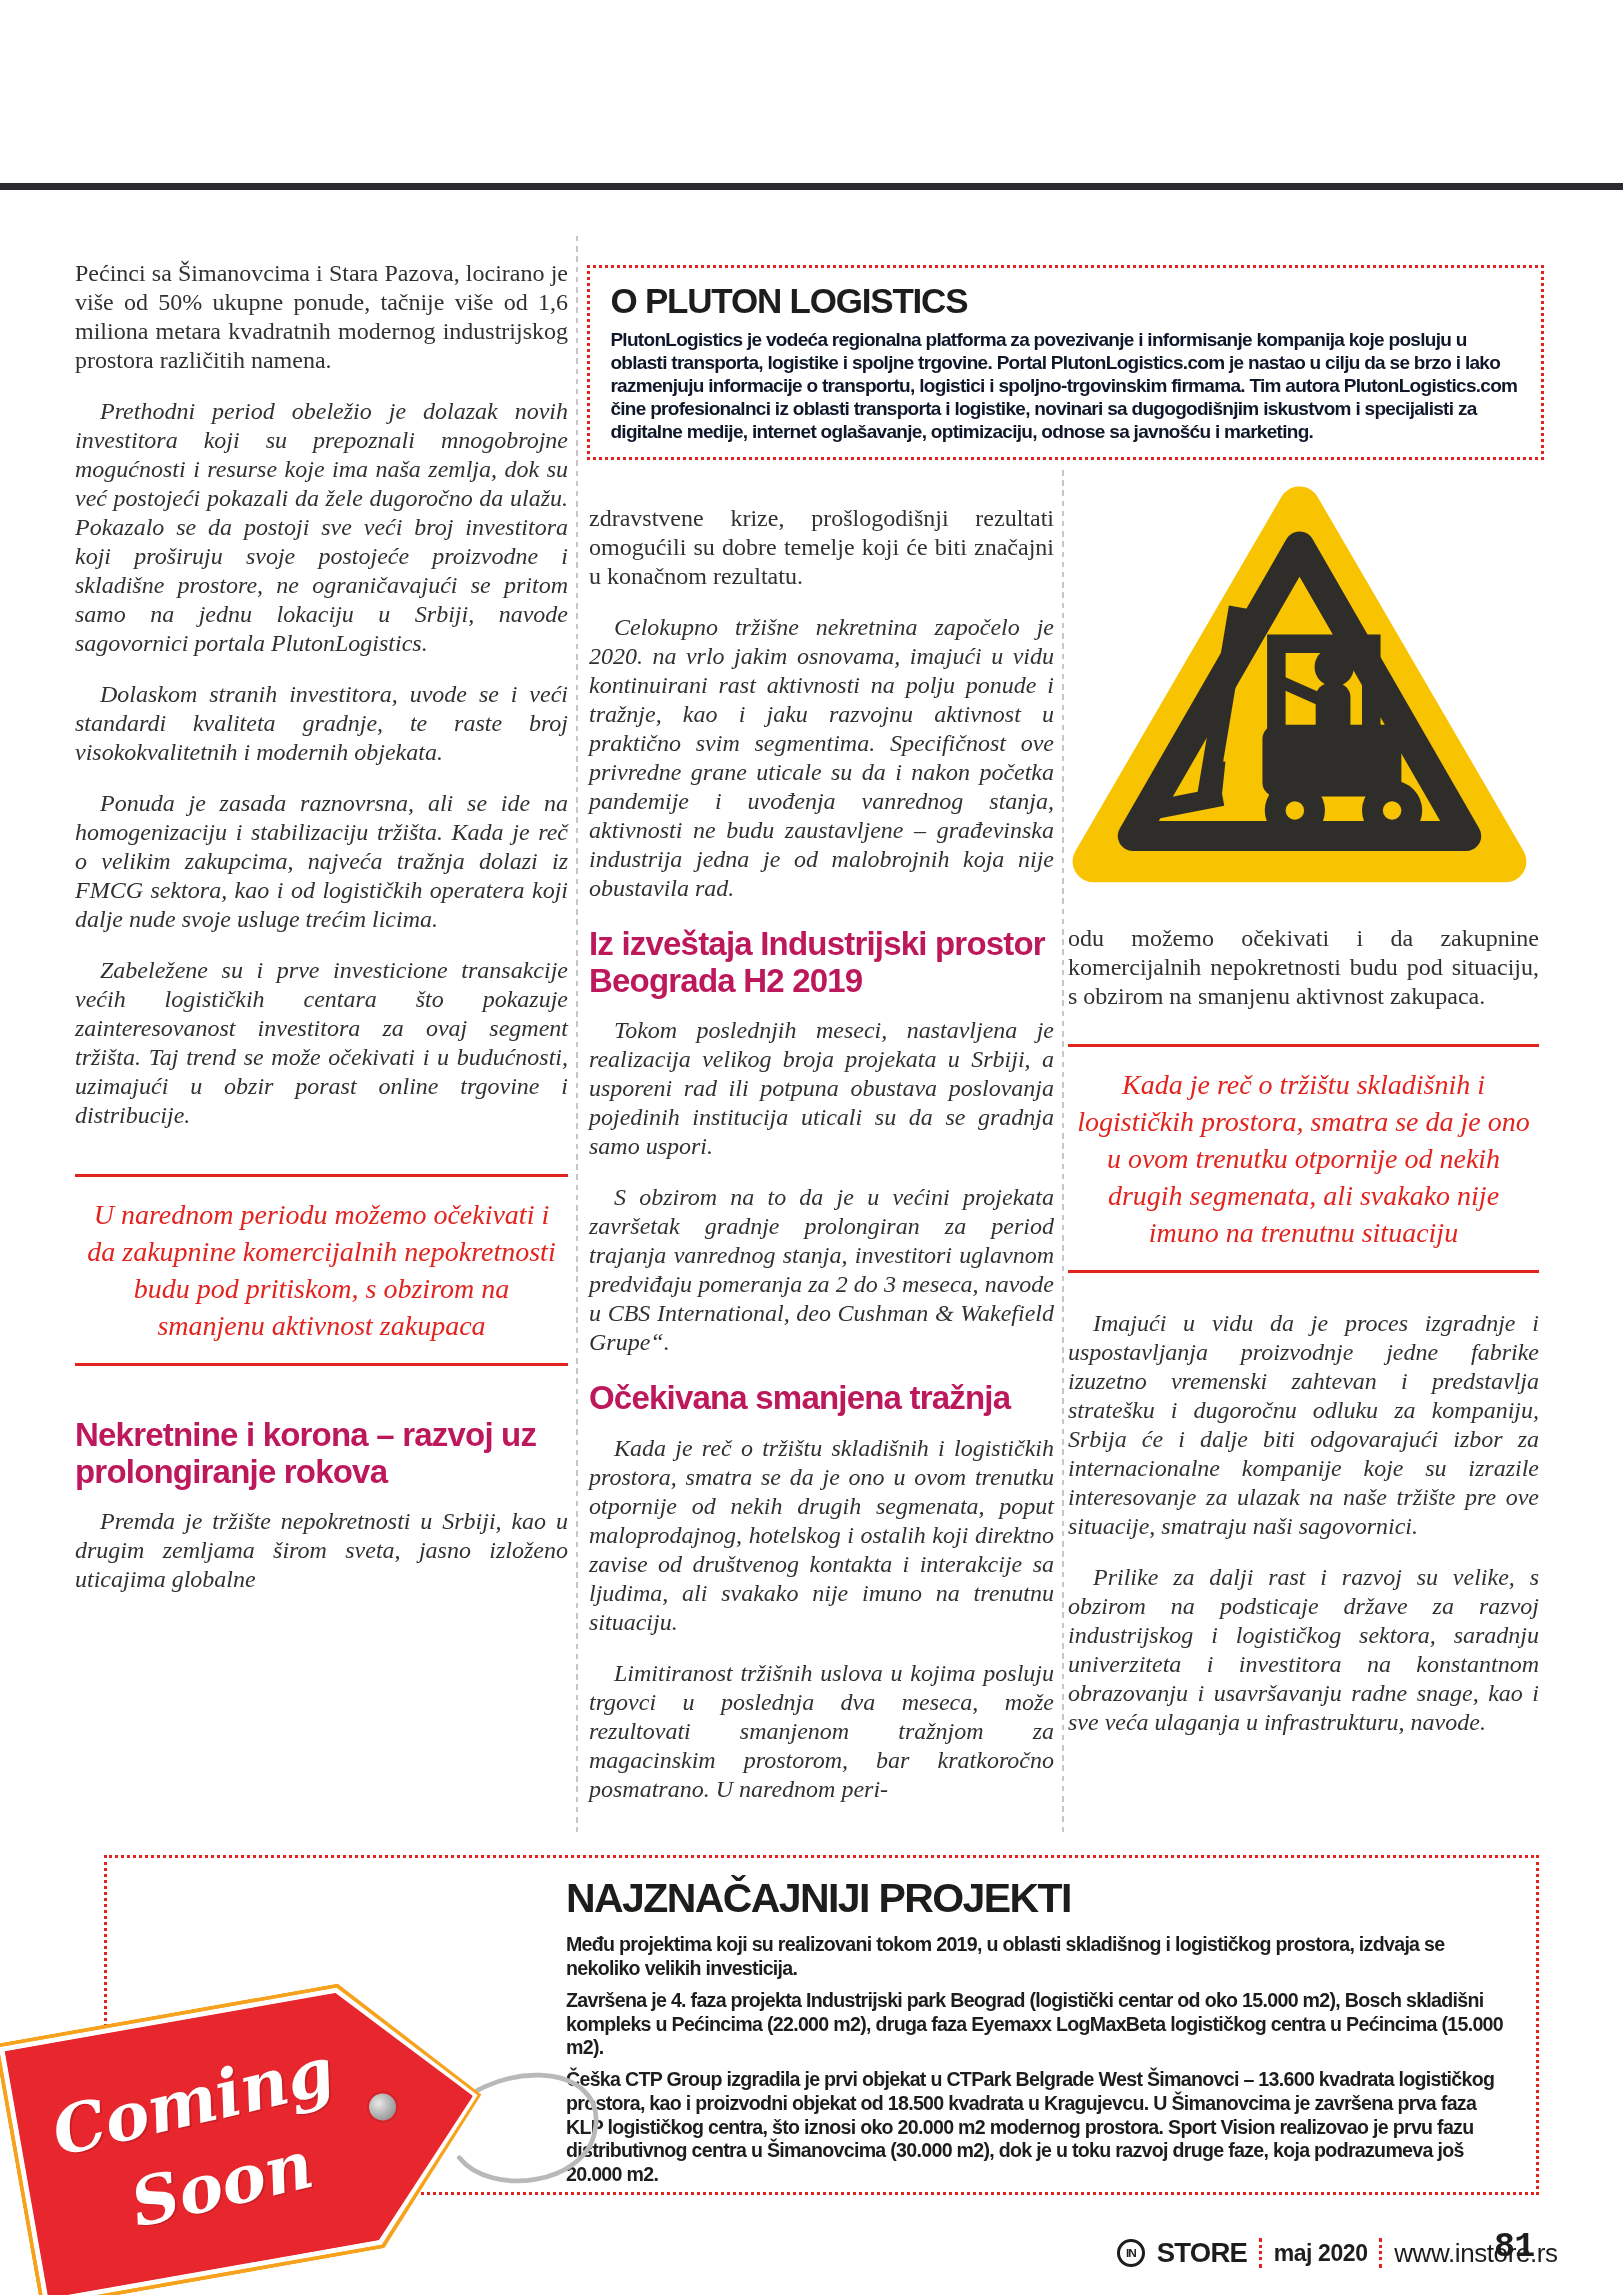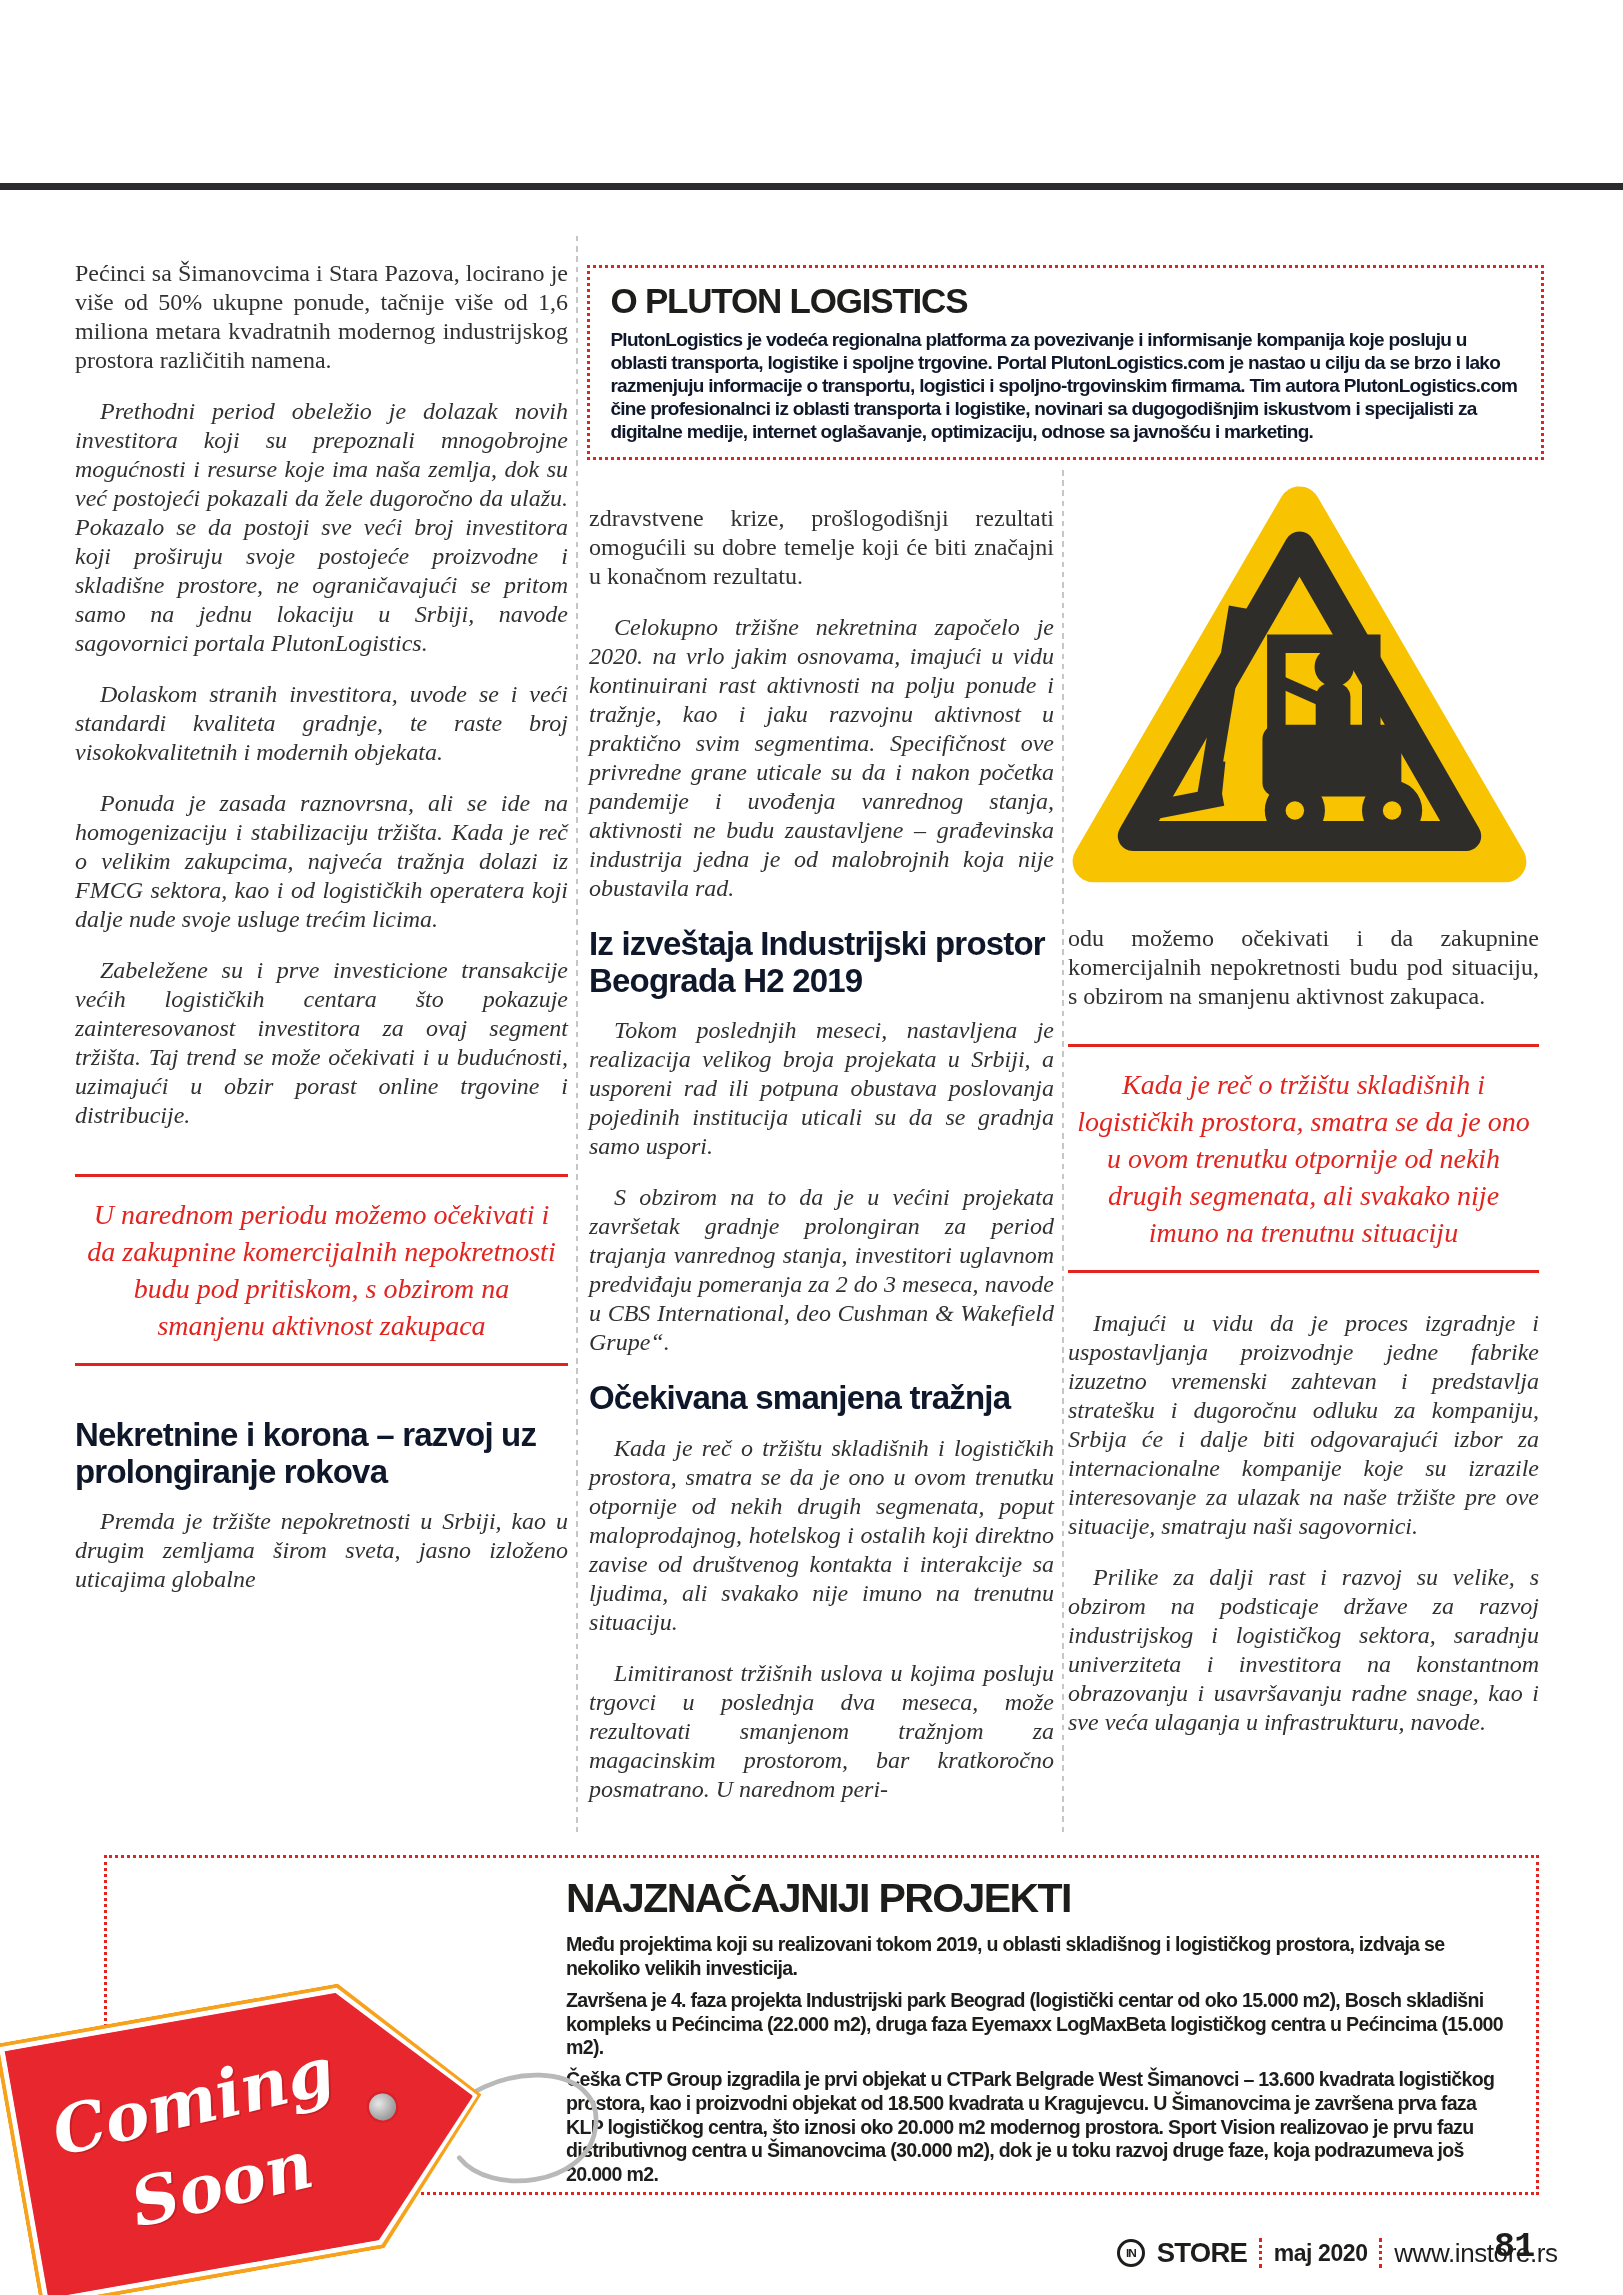--- a/index.html
+++ b/index.html
@@ -14,21 +14,21 @@
   .divider-2{left:1062px;top:470px;height:1362px;}
 
   
   .col{position:absolute;text-align:justify;font-size:24px;line-height:29px;}
   .col p{margin:0 0 22px 0;}
   .col p.indent{text-indent:25px;font-style:italic;}
   .col-left{left:75px;top:259px;width:493px;}
   .col-mid{left:589px;top:504px;width:465px;}
   .col-right{left:1068px;top:481px;width:471px;}
 
-  .subhead{font-family:"Liberation Sans",sans-serif;font-weight:bold;color:#0f172a;
+  .subhead{font-family:"Liberation Sans",sans-serif;font-weight:bold;color:#be185d;
            letter-spacing:-0.8px;font-size:33px;line-height:37px;text-align:left;margin:11px 0 17.3px 0;}
 
   
   .pullquote{margin:44px 0 50px 0;padding:19px 4.7px;border-top:3.9px solid #E2231E;border-bottom:3.9px solid #E2231E;}
   .pullquote .pq-text{font-style:italic;color:#E2231E;font-size:28px;line-height:37px;
       text-align:center;font-family:"Liberation Serif",serif;}
   .col-right .pullquote{margin:33px 0 36px 0;}
 
   
   .pluton-box{position:absolute;left:587px;top:265px;width:957px;height:195px;box-sizing:border-box;

